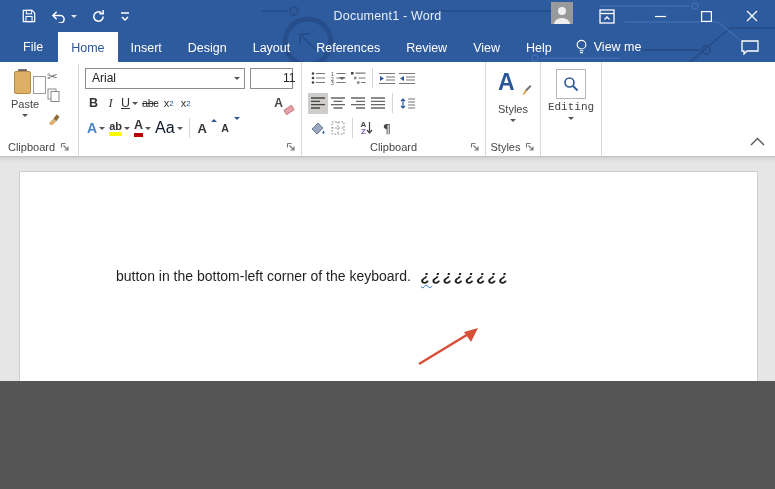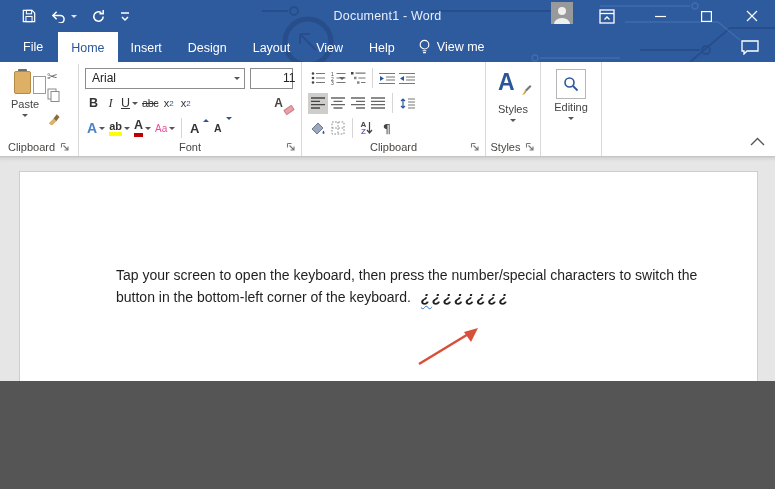--- a/index.html
+++ b/index.html
@@ -30,21 +30,21 @@
   
   .ribbon { height:95px; background:#fff; border-bottom:1px solid #c7c5c3; display:flex; position:relative; }
   .group { position:relative; border-right:1px solid #dbd9d7; padding-top:4px; }
   .glabel { position:absolute; left:0; right:0; bottom:2px; height:14px; display:flex; align-items:center; justify-content:center; gap:5px; font-size:11px; color:#484644; }
   .launcher { display:inline-flex; }
   .launcher.edge { position:absolute; right:5px; bottom:4px; }
   .g-clip { width:79px; }
   .g-font { width:223px; padding-left:6px; }
   .g-para { width:184px; padding-left:6px; }
   .g-styles { width:55px; }
-  .g-edit { width:61px; }
+  .g-edit { width:61px;font-family:Liberation Mono, monospace; }
   .g-fill { flex:1; border-right:none; }
   .collapse { position:absolute; right:10px; bottom:6px; }
 
   .clip-body { display:flex; gap:4px; padding-left:7px; }
   .paste-big { display:flex; flex-direction:column; align-items:center; width:36px; padding-top:3px; }
   .paste-label { font-size:11px; color:#444; margin-top:3px; }
   .clip-col { display:flex; flex-direction:column; gap:5px; padding-top:4px; }
   .scissors { font-family:"DejaVu Sans", sans-serif; color:#666; font-size:13px; line-height:1; }
   .clipboard-icon { position:relative; width:22px; height:26px; }
   .clipboard-icon .board { position:absolute; left:0; top:2px; width:17px; height:23px; background:#deb066; border:1px solid #b58a44; border-radius:2px; }
@@ -61,21 +61,21 @@
   .ital-i { font-style:italic; font-family:"Liberation Serif", serif; }
   .under-u { text-decoration:underline; }
   .strike { text-decoration:line-through; font-size:11px; letter-spacing:-.5px; }
   .subsup { font-size:11px; }
   .subsup sub, .subsup sup { color:#2b579a; font-size:8px; }
   .clear-fmt { position:relative; font-size:12px; font-weight:bold; color:#444; }
   .clear-fmt .eraser { position:absolute; right:-7px; bottom:1px; width:10px; height:6px; background:#e8a0a8; border:1px solid #c87f88; transform:rotate(-35deg); border-radius:1px; }
   .fx-a { color:#4a83c6; font-weight:bold; font-size:14px; }
   .hl-ab { font-size:11px; color:#333; border-bottom:4px solid var(--hl,#ffff00); line-height:1.1; font-weight:bold; }
   .fc-a { font-size:12.5px; font-weight:bold; color:#333; border-bottom:4px solid var(--fc,#c00000); line-height:1.1; }
-  .case-aa { font-size:10px; color:#ec4899; }
+  .case-aa { font-size:16px; color:#0f172a; }
   .grow-a { font-size:13px; font-weight:bold; color:#333; position:relative; }
   .shrink-a { font-size:10.5px; font-weight:bold; color:#333; position:relative; }
   .tri-up { position:absolute; top:-2px; right:-6px; width:0; height:0; border:3px solid transparent; border-bottom-color:#2b579a; }
   .tri-dn { position:absolute; top:-1px; right:-6px; width:0; height:0; border:3px solid transparent; border-top-color:#2b579a; }
   .vsep { width:1px; height:20px; background:#d8d6d4; margin:0 4px; }
   .pbtn { min-width:20px; height:21px; display:flex; align-items:center; justify-content:center; position:relative; padding:0 1px; }
   .pbtn.active { background:#cfcdcb; }
   .pilcrow { font-size:13px; color:#444; font-family:"DejaVu Sans", sans-serif; }
   .sortA { font-size:8px; font-weight:bold; color:#444; line-height:.9; text-align:center; }
   .sortA .z { color:#7b5bb5; }
@@ -186,20 +186,22 @@
         </span>
       </div>
     </div>
 
     <div class="tabsbar">
       <span class="tab first">File</span>
       <span class="tab active">Home</span>
       <span class="tab">Insert</span>
       <span class="tab">Design</span>
       <span class="tab">Layout</span>
+      <span class="tab">References</span>
+      <span class="tab">Review</span>
       <span class="tab">View</span>
       <span class="tab">Help</span>
       <span class="tellme">
         <svg width="13" height="16" viewBox="0 0 13 17">
             <circle cx="6.5" cy="6" r="4.6" fill="none" stroke="#fff" stroke-width="1.2"></circle>
             <path d="M4.5 12.5 h4 M5 14.5 h3" stroke="#fff" stroke-width="1.2"></path>
           </svg>
         <span>View me</span>
       </span>
       <span class="tabs-spacer"></span>
@@ -303,23 +305,20 @@
         <span class="vsep"></span>
         <span class="fbtn">
             <span class="grow-a">A</span>
             <span class="tri-up"></span>
           </span>
         <span class="fbtn" style="margin-left:6px">
             <span class="shrink-a">A</span>
             <span class="tri-dn"></span>
           </span>
       </div>
-      <div class="glabel">
-        <span>Font</span>
-      </div>
       <span class="launcher edge">
           <svg width="10" height="10" viewBox="0 0 10 10">
             <path d="M1.5 1.5 h4 M1.5 1.5 v4 M3.5 3.5 l4.5 4.5 M8 4.5 v3.5 h-3.5" fill="none" stroke="#777" stroke-width="1.1"></path>
           </svg>
         </span>
     </div>
 
     <div class="group g-para">
       <div class="frow">
         <span class="pbtn">
@@ -466,21 +465,20 @@
         <svg width="15" height="9" viewBox="0 0 15 9">
             <path d="M1 8 L7.5 1.5 L14 8" fill="none" stroke="#555" stroke-width="1.4"></path>
           </svg>
       </span>
     </div>
   </div>
 
   <div class="docarea">
     <div class="page">
       <div class="doc-text">
-        <div>Tap your screen to open the keyboard, then press the number/special characters to switch the</div>
         <div><span>button in the bottom-left corner of the keyboard.</span><span class="marks"><span class="first">¿</span><span>¿¿¿¿¿¿¿</span></span></div>
       </div>
       <svg class="annot-arrow" width="92" height="52" viewBox="0 0 92 52">
         <path d="M11 44 L62 13" stroke="var(--arrow,#d9503a)" stroke-width="2.6" fill="none"></path>
         <path d="M70 8 L56 12 L63 22 z" fill="var(--arrow,#d9503a)"></path>
       </svg>
     </div>
   </div>
 
 </div>

